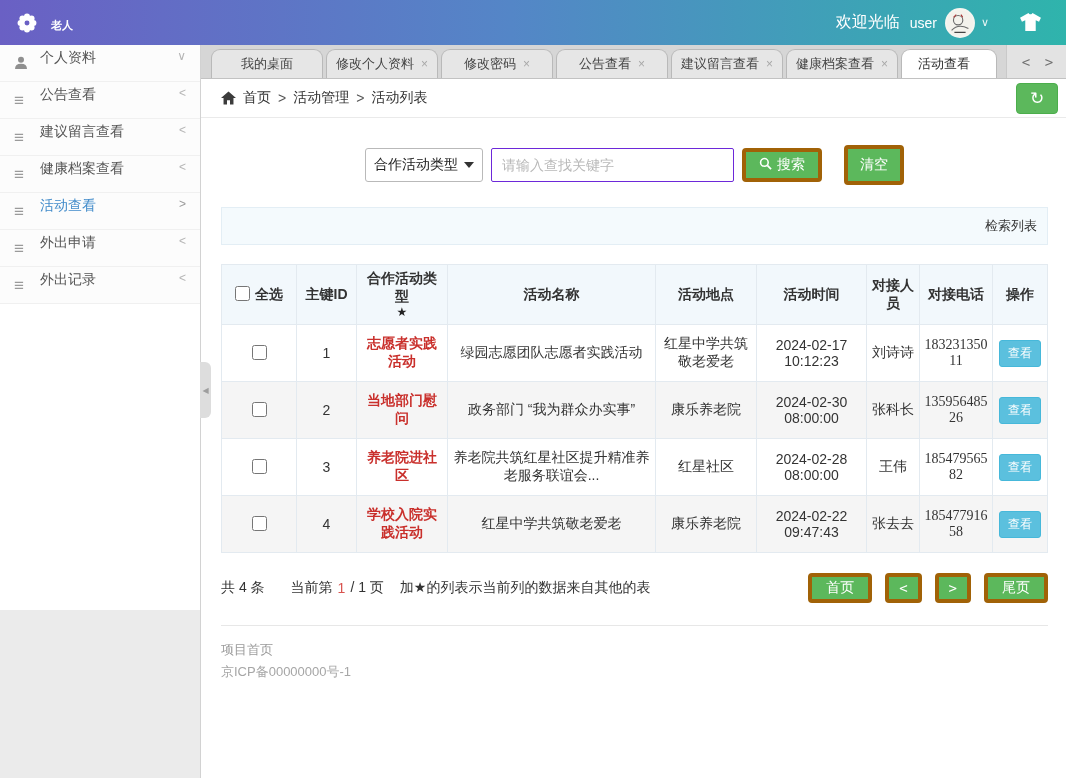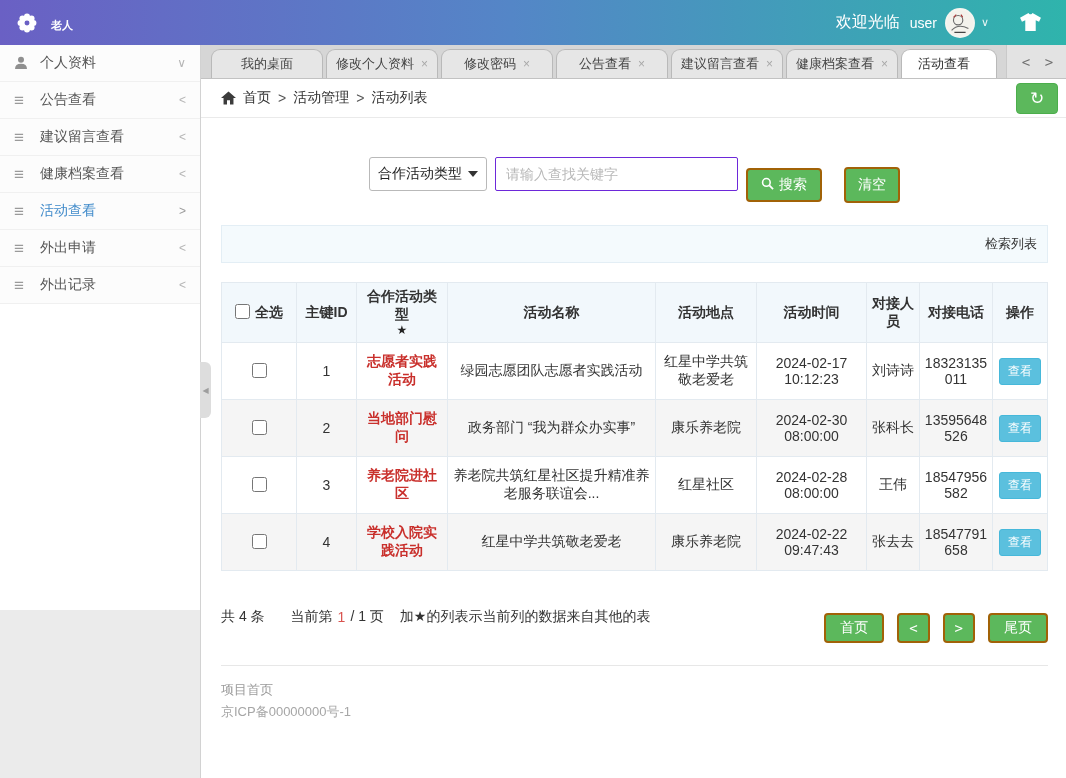--- a/index.html
+++ b/index.html
@@ -17,21 +17,21 @@
   .welcome-text { font-size:16px; margin-right:10px; }
   .user-name { font-size:14px; margin-right:8px; }
   .avatar { width:30px; height:30px; border-radius:50%; background:#f5f5f0; overflow:hidden;
             display:flex; align-items:center; justify-content:center; flex:none; }
   .user-caret { font-size:11px; margin-left:6px; color:#eaf6f5; }
   .tshirt { margin-left:30px; margin-right:8px; display:flex; }
 
   
   .layout { display:flex; height:733px; position:relative; }
   .sidebar { width:200px; flex:none; background:#fff; height:565px; }
-  .menu-item { height:37px; display:flex; align-items:center; padding:4px 14px;
+  .menu-item { height:37px; display:flex; padding:4px 14px;
                border-bottom:1px solid #f0f0f0; background:#fcfcfc; color:#555;
                font-size:14px; cursor:pointer; }
   .menu-item .mi-icon { width:22px; color:#9a9a9a; font-size:16px; display:flex; align-items:center; }
   .menu-item .mi-icon .glyph { font-size:17px; line-height:1; }
   .menu-item .mi-label { flex:1; margin-left:4px; }
   .menu-item .mi-arrow { color:#b5b5b5; font-size:12px; }
   .menu-item.active { color:#418bca; }
   .menu-item.active .mi-arrow { color:#9a9a9a; }
 
   .collapse-handle { position:absolute; left:200px; top:317px; width:11px; height:56px;
@@ -68,39 +68,39 @@
 
   .search-row { display:flex; justify-content:center; align-items:center; margin-top:13px; }
   .select-box { width:118px; height:34px; border:1px solid #b9b9b9; border-radius:3px; background:#fff;
                 display:flex; align-items:center; padding:0 8px; font-size:14px; color:#222; cursor:pointer; }
   .select-box .sel-label { flex:1; }
   .sel-caret { width:0; height:0; border-left:5px solid transparent; border-right:5px solid transparent;
                border-top:6px solid #333; margin-left:4px; }
   .keyword-input { width:243px; height:34px; border:1px solid #6d28d9; border-radius:2px; margin-left:8px;
                    padding:0 10px; font-size:14px; color:#333; font-family:inherit; }
   .keyword-input::placeholder { color:#b8b8b8; }
-  .btn-green { height:34px; background:#5cb85c; border:2px solid #a16207; border-radius:4px; color:#fff;
+  .btn-green { height:34px; background:#5cb85c; border:4px solid #a16207; border-radius:4px; color:#fff;
                font-size:14px; display:flex; align-items:center; justify-content:center; cursor:pointer;
-               font-family:inherit;margin-top:22px; }
+               font-family:inherit; }
   .search-btn { margin-left:8px; padding:0 13px; gap:5px; }
   .clear-btn { margin-left:22px; padding:16px 12px; }
 
   .list-bar { margin-top:22px; height:38px; background:#f4fafd; border:1px solid #e3eef5;
               display:flex; align-items:center; justify-content:flex-end; padding:0 10px;
               font-size:13px; color:#333; }
 
   table.data-table { width:100%; border-collapse:collapse; margin-top:19px; table-layout:fixed; }
   .data-table th, .data-table td { border:1px solid #e3eaf0; text-align:center; font-size:14px;
                                    color:#333; padding:5px 4px; word-wrap:break-word; }
   .data-table th { background:#f2f8fc; font-weight:bold; height:60px; }
   .data-table td { height:57px; }
   .data-table tbody tr:nth-child(even) { background:#f5f5f5; }
   .th-star { display:block; font-size:12px; color:#222; line-height:1.1; }
   .cell-type { color:#c9302c; font-weight:bold; }
-  .td-phone { word-break:break-all; }
+  .td-phone { word-break:break-all;font-family:Liberation Serif, serif; }
   .row-checkbox, .all-checkbox { width:15px; height:15px; cursor:pointer; vertical-align:-2px; }
   .th-check-label { margin-left:5px; }
   .btn-view { background:#5bc0de; border:1px solid #46b8da; color:#fff; border-radius:3px;
               padding:4px 8px; font-size:12px; cursor:pointer; font-family:inherit; }
 
   .pagination-row { margin-top:20px; display:flex; align-items:center; font-size:14px; color:#333; }
   .pg-total { margin-right:26px; }
   .pg-page { color:#d9534f; margin:0 5px; }
   .pg-of { margin-right:16px; }
   .pg-btns { margin-left:auto; display:flex; gap:13px; }

